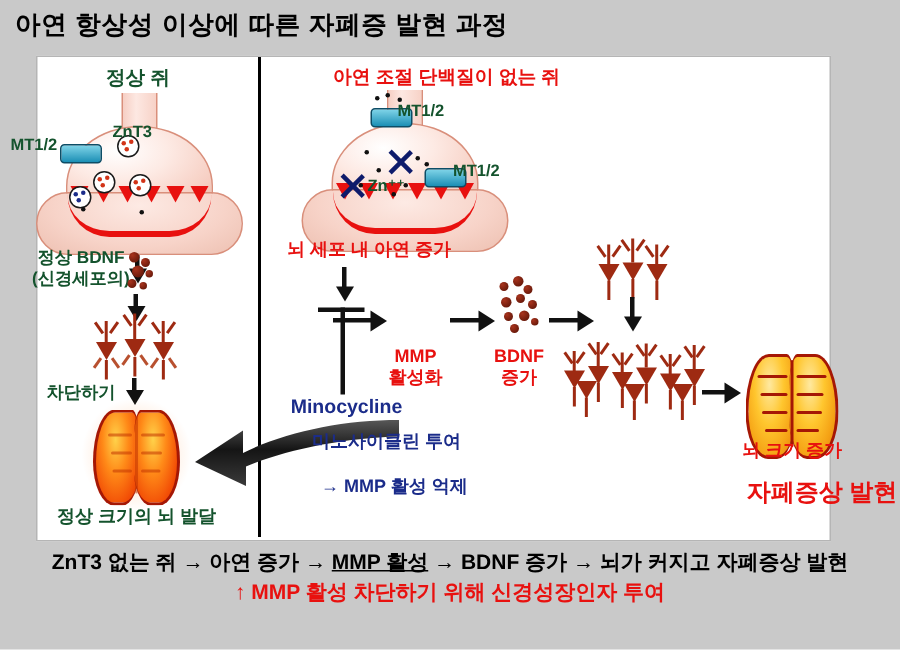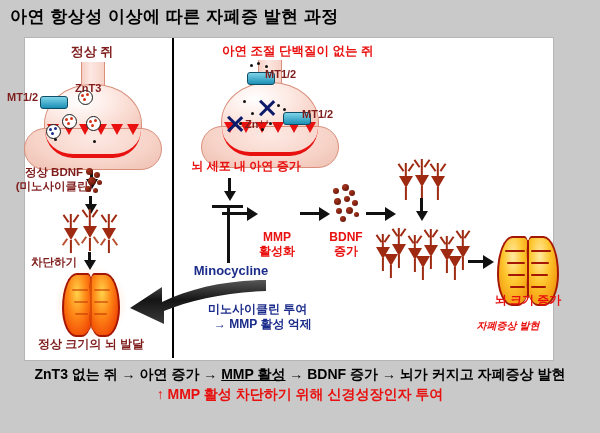--- a/index.html
+++ b/index.html
@@ -25,21 +25,21 @@
   }
   .divider{
     position:absolute;left:172px;top:38px;width:2px;height:320px;
     background:#000;
   }
 
   
   .lbl{position:absolute;font-weight:bold;white-space:nowrap;line-height:1.12;}
   .red{color:#e8110f;}
   .blue{color:#1b2c8a;}
-  .black{color:#7f1d1d;}
+  .black{color:#14532d;}
   .ctr{text-align:center;transform:translateX(-50%);}
 
   
   .synapse{position:absolute;}
   .syn-stalk{
     position:absolute;left:50%;transform:translateX(-50%);
     width:22px;top:0;height:26px;
     background:linear-gradient(90deg,#f6cfc4,#fde8e2 40%,#f7d2c7);
     border-left:1.4px solid #d98f7b;border-right:1.4px solid #d98f7b;
   }
@@ -196,21 +196,21 @@
 
     <div class="mtbar" style="left:22px;top:34px;"></div>
   </div>
   <div class="lbl black" style="left:75px;top:82px;font-size:11px;">ZnT3</div>
   <div class="lbl black" style="left:7px;top:91px;font-size:11px;">MT1/2</div>
 
   <div class="ar-stem-v" style="left:90px;top:170px;height:10px;"></div>
   <div class="ar-down" style="left:85.5px;top:179px;"></div>
 
   <div class="lbl black ctr" style="left:54px;top:166px;font-size:11.5px;">정상 BDNF</div>
-  <div class="lbl black ctr" style="left:54px;top:180px;font-size:11.5px;">(미노사이클린)</div>
+  <div class="lbl black ctr" style="left:54px;top:180px;font-size:11.5px;">(신경세포의)</div>
 
   <div>
     <div class="blob" style="left:86px;top:168px;width:7px;height:7px;"></div>
     <div class="blob" style="left:94px;top:172px;width:6px;height:6px;"></div>
     <div class="blob" style="left:88px;top:177px;width:8px;height:8px;"></div>
     <div class="blob" style="left:97px;top:180px;width:5px;height:5px;"></div>
     <div class="blob" style="left:85px;top:186px;width:6px;height:6px;"></div>
     <div class="blob" style="left:93px;top:188px;width:5px;height:5px;"></div>
   </div>
 
@@ -440,36 +440,36 @@
     <div class="gyr" style="left:8px;top:14px;width:20px;height:2.4px;"></div>
     <div class="gyr" style="left:34px;top:14px;width:20px;height:2.4px;"></div>
     <div class="gyr" style="left:10px;top:26px;width:18px;height:2.4px;"></div>
     <div class="gyr" style="left:34px;top:26px;width:18px;height:2.4px;"></div>
     <div class="gyr" style="left:11px;top:38px;width:17px;height:2.4px;"></div>
     <div class="gyr" style="left:34px;top:38px;width:17px;height:2.4px;"></div>
     <div class="gyr" style="left:13px;top:50px;width:15px;height:2.4px;"></div>
     <div class="gyr" style="left:34px;top:50px;width:15px;height:2.4px;"></div>
   </div>
   <div class="lbl red ctr" style="left:528px;top:294px;font-size:12px;">뇌 크기 증가</div>
-  <div class="lbl red ctr" style="left:508px;top:320px;font-size:10px;font-style:italic;">자폐증상 발현</div>
+  <div class="lbl red ctr" style="left:548px;top:320px;font-size:16px;">자폐증상 발현</div>
 
   <div class="bigarrow">
     <svg width="140" height="48" viewBox="0 0 140 48">
       <defs>
         <linearGradient id="ag" x1="0" y1="0" x2="0" y2="1">
           <stop offset="0%" stop-color="#575757"></stop>
           <stop offset="45%" stop-color="#151515"></stop>
           <stop offset="100%" stop-color="#3a3a3a"></stop>
         </linearGradient>
       </defs>
       <path d="M138,2 C100,2 62,10 34,24 L34,9 L2,30 L36,46 L36,33 C62,22 100,14 138,13 Z" fill="url(#ag)"></path>
     </svg>
   </div>
 
-  <div class="lbl blue" style="left:208px;top:303px;font-size:12px;">미노사이클린 투여</div>
+  <div class="lbl blue" style="left:208px;top:288px;font-size:12px;">미노사이클린 투여</div>
   <div class="lbl blue" style="left:214px;top:318px;font-size:12px;">→ MMP 활성 억제</div>
 
   <div class="summary">
     <div class="sum-line1">
       <span>ZnT3 없는 쥐 → 아연 증가 → </span><span class="u">MMP 활성</span><span> → BDNF 증가 → 뇌가 커지고 자폐증상 발현</span>
     </div>
     <div class="sum-line2">↑ MMP 활성 차단하기 위해 신경성장인자 투여</div>
   </div>
 
 </div>

